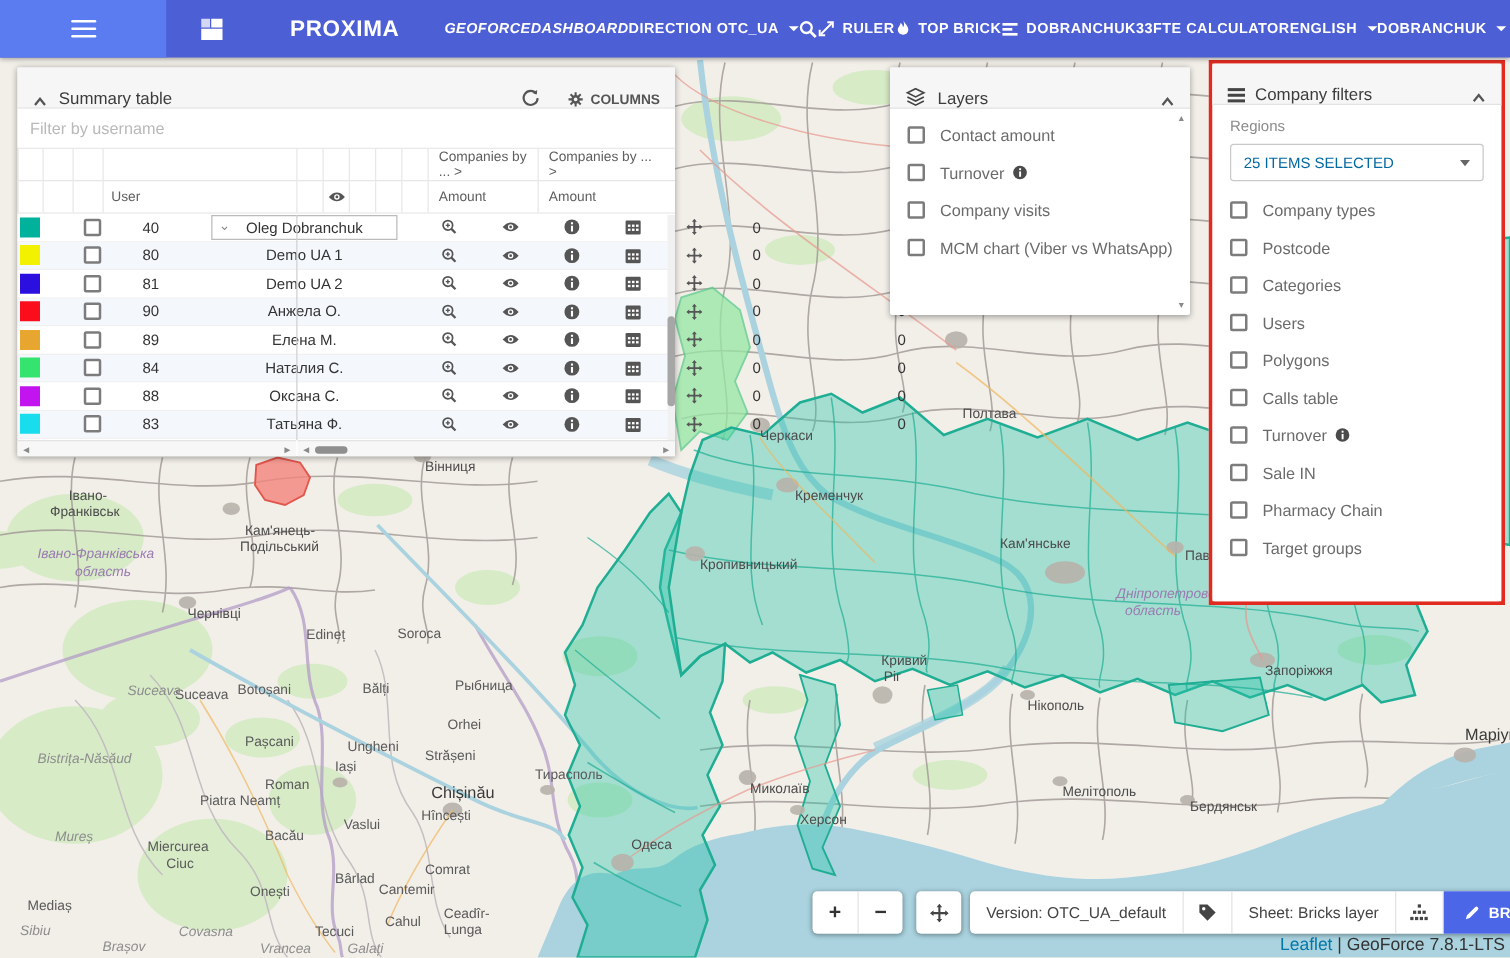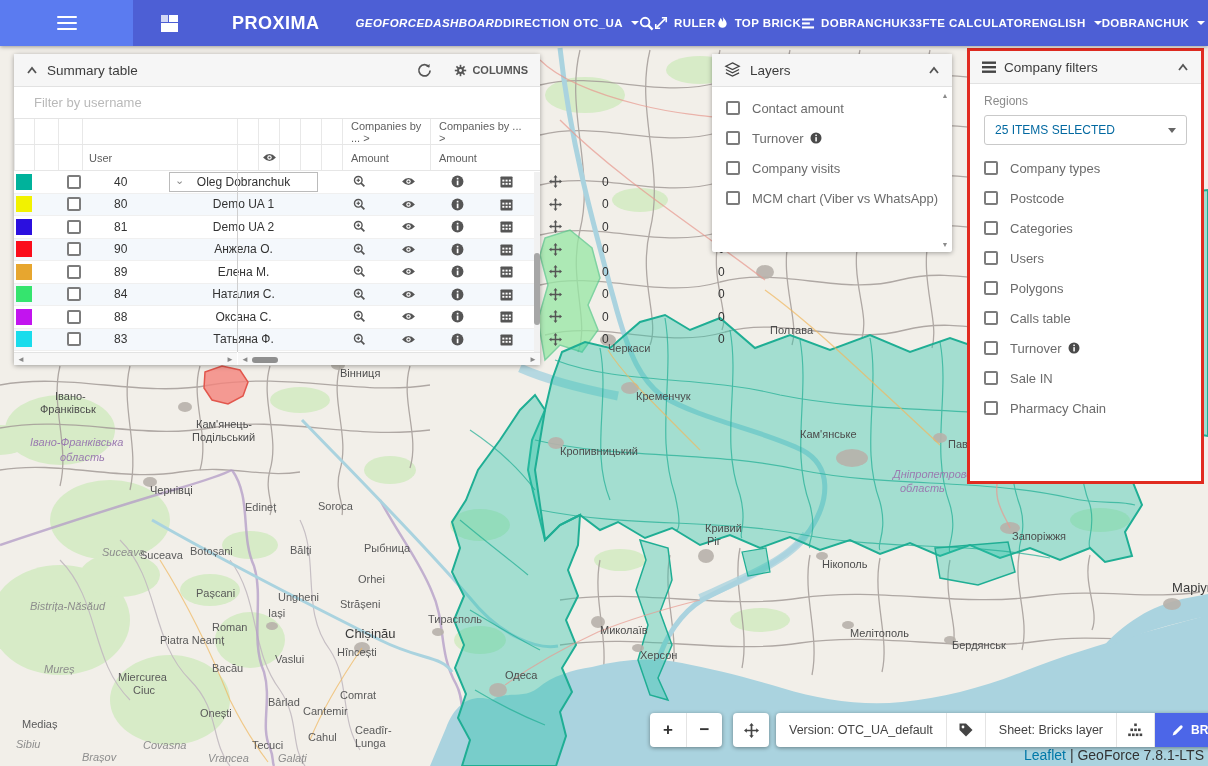--- a/index.html
+++ b/index.html
@@ -34,30 +34,30 @@
   .nav-item { font-size:11.5px; font-weight:bold; letter-spacing:.4px; white-space:nowrap;
     display:flex; align-items:center; gap:6px; cursor:pointer; }
   .nav-item.it { font-style:italic; }
   .caret { width:0; height:0; border-left:4px solid transparent; border-right:4px solid transparent;
     border-top:4.5px solid #fff; display:inline-block; margin-left:2px; }
 
   
   .panel { position:absolute; background:#fff; box-shadow:0 1px 5px rgba(0,0,0,.35);
     border-radius:2px; z-index:30; }
   .phead { height:33px; background:#f6f6f6; border-bottom:1px solid #e2e2e2;
-    display:flex; align-items:center; padding:0 12px; color:#3f3f3f; }
+    display:flex; align-items:flex-end; padding:0 12px; color:#3f3f3f; }
   .ptitle { font-size:13.5px; color:#3c3c3c; margin-left:9px; }
   .phead .spacer { flex:1; }
 
   
   #summary-panel { left:14px; top:54px; width:526px; height:311px; }
   #btn-columns { display:flex; align-items:center; gap:5px; font-size:11px; font-weight:bold;
     color:#555; cursor:pointer; margin-left:22px; }
   #filter-row { height:32px; border-bottom:1px solid #e4e4e4; }
-  #filter-input { width:100%; height:100%; border:0; outline:none; padding:0 20px;
+  #filter-input { width:100%; height:100%; border:0; outline:none; padding:0 10px;
     font-size:13px; color:#701a75; font-family:inherit; }
   #filter-input::placeholder { color:#b9b9b9; }
   .hrow { display:flex; height:26px; border-bottom:1px solid #e6e6e6; align-items:center;
     font-size:11px; color:#5f5f5f; }
   .hrow .cell { border-left:1px solid #e8e8e8; height:100%; display:flex; align-items:center; }
   .trow { display:flex; height:22.5px; align-items:center; border-bottom:1px solid #f0f0f0;
     font-size:12px; color:#333; background:#fff;gap:28px; }
   .trow.alt { background:#f4f8fc; }
   .cell { flex:0 0 auto; display:flex; align-items:center; }
   .c-sw{width:20px; justify-content:center;} .c-cb{width:24px; justify-content:center;}
@@ -1031,20 +1031,24 @@
             </span>
           </div>
           <div class="check-item">
             <span class="cb"></span>
             <span class="lbl">Sale IN</span>
           </div>
           <div class="check-item">
             <span class="cb"></span>
             <span class="lbl">Pharmacy Chain</span>
           </div>
+          <div class="check-item">
+            <span class="cb"></span>
+            <span class="lbl">Target groups</span>
+          </div>
         </div>
 </section>
 </div>
 
 <div class="ctl" id="zoom-group">
   <div class="sq-btn">+</div>
   <div class="sq-btn">−</div>
 </div>
 <div class="ctl" id="pan-btn">
   <svg width="15" height="15" viewBox="0 0 16 16">

